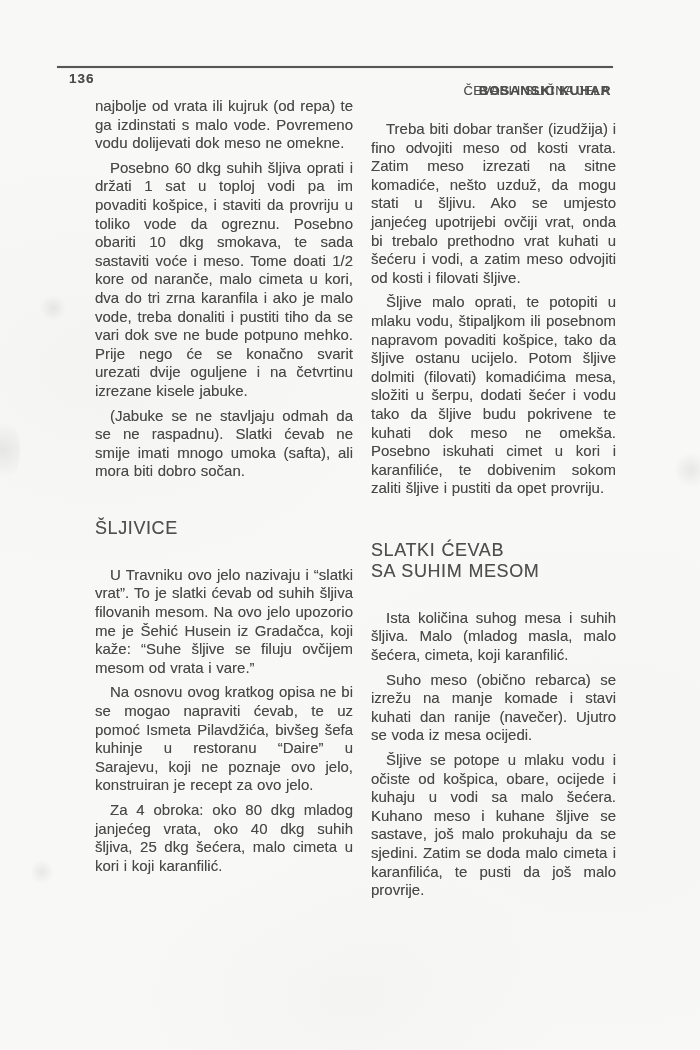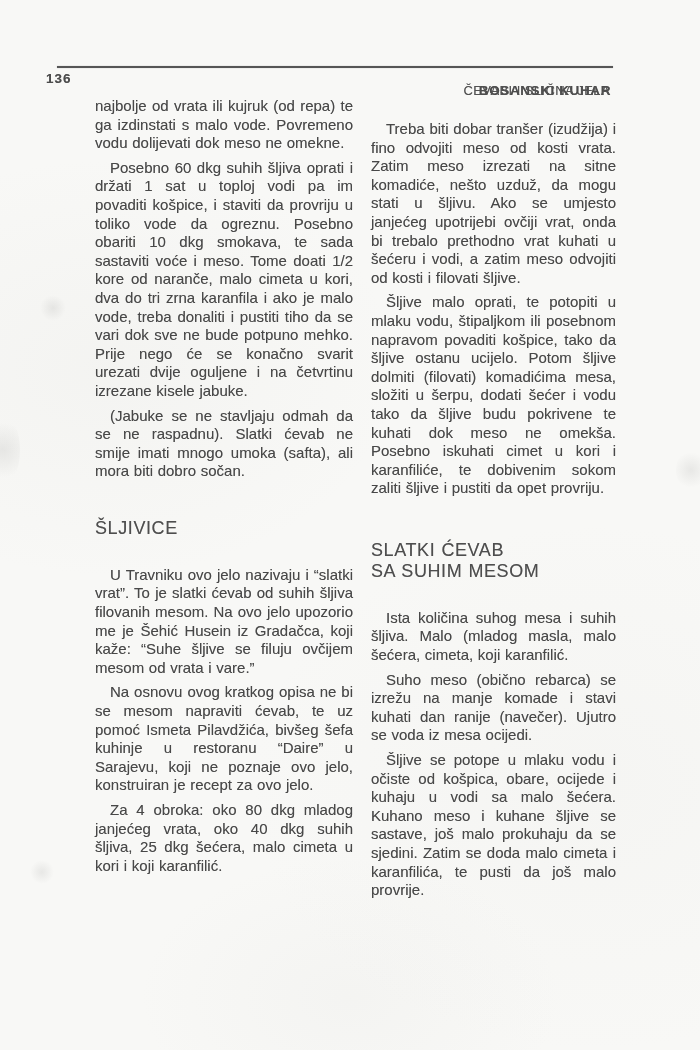--- a/index.html
+++ b/index.html
@@ -49,21 +49,21 @@
     top: 66px;
     left: 57px;
     width: 556px;
     height: 2px;
     background: #565656;
     box-shadow: 0 0 1px rgba(90,90,90,0.6);
   }
   .page-number {
     position: absolute;
     top: 71px;
-    left: 46px;
+    left: 69px;
     font-size: 13.5px;
     font-weight: bold;
     letter-spacing: 1px;
     color: #4c4c4c;
     text-shadow: 0 0 0.5px rgba(80,80,80,0.55);
   }
   .chapter-title {
     position: absolute;
     top: 83px;
     right: 90px;
@@ -117,21 +117,21 @@
   <div class="header-rule"></div>
   <div class="page-number">136</div>
   <div class="chapter-title">ČEVABI I SLIČNA JELA</div>
 
   <div class="col col-left">
     <p class="para no-indent">najbolje od vrata ili kujruk (od repa) te ga izdinstati s malo vode. Povremeno vodu dolijevati dok meso ne omekne.</p>
     <p class="para">Posebno 60 dkg suhih šljiva oprati i držati 1 sat u toploj vodi pa im povaditi košpice, i staviti da provriju u toliko vode da ogreznu. Posebno obariti 10 dkg smokava, te sada sastaviti voće i meso. Tome doati 1/2 kore od naranče, malo cimeta u kori, dva do tri zrna karanfila i ako je malo vode, treba donaliti i pustiti tiho da se vari dok sve ne bude potpuno mehko. Prije nego će se konačno svarit urezati dvije oguljene i na četvrtinu izrezane kisele jabuke.</p>
     <p class="para">(Jabuke se ne stavljaju odmah da se ne raspadnu). Slatki ćevab ne smije imati mnogo umoka (safta), ali mora biti dobro sočan.</p>
     <h2 class="heading">ŠLJIVICE</h2>
     <p class="para">U Travniku ovo jelo nazivaju i “slatki vrat”. To je slatki ćevab od suhih šljiva filovanih mesom. Na ovo jelo upozorio me je Šehić Husein iz Gradačca, koji kaže: “Suhe šljive se filuju ovčijem mesom od vrata i vare.”</p>
-    <p class="para">Na osnovu ovog kratkog opisa ne bi se mesom napraviti ćevab, te uz pomoć Ismeta Pilavdžića, bivšeg šefa kuhinje u restoranu “Daire” u Sarajevu, koji ne poznaje ovo jelo, konstruiran je recept za ovo jelo.</p>
+    <p class="para">Na osnovu ovog kratkog opisa ne bi se mogao napraviti ćevab, te uz pomoć Ismeta Pilavdžića, bivšeg šefa kuhinje u restoranu “Daire” u Sarajevu, koji ne poznaje ovo jelo, konstruiran je recept za ovo jelo.</p>
     <p class="para">Za 4 obroka: oko 80 dkg mladog janjećeg vrata, oko 40 dkg suhih šljiva, 25 dkg šećera, malo cimeta u kori i koji karanfilić.</p>
   </div>
 
   <div class="col col-right">
     <p class="para">Treba biti dobar tranšer (izudžija) i fino odvojiti meso od kosti vrata. Zatim meso izrezati na sitne komadiće, nešto uzduž, da mogu stati u šljivu. Ako se umjesto janjećeg upotrijebi ovčiji vrat, onda bi trebalo prethodno vrat kuhati u šećeru i vodi, a zatim meso odvojiti od kosti i filovati šljive.</p>
     <p class="para">Šljive malo oprati, te potopiti u mlaku vodu, štipaljkom ili posebnom napravom povaditi košpice, tako da šljive ostanu ucijelo. Potom šljive dolmiti (filovati) komadićima mesa, složiti u šerpu, dodati šećer i vodu tako da šljive budu pokrivene te kuhati dok meso ne omekša. Posebno iskuhati cimet u kori i karanfiliće, te dobivenim sokom zaliti šljive i pustiti da opet provriju.</p>
     <h2 class="heading">
       <span>SLATKI ĆEVAB</span><br>
       <span>SA SUHIM MESOM</span>
     </h2>

